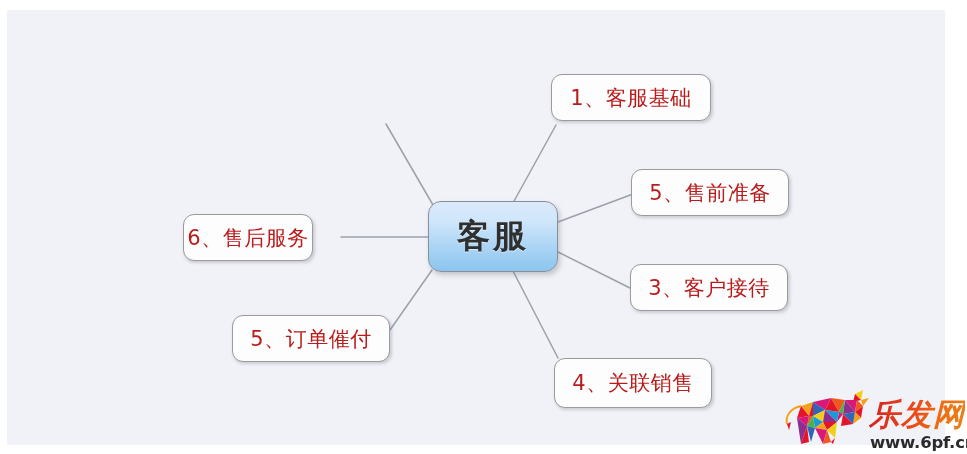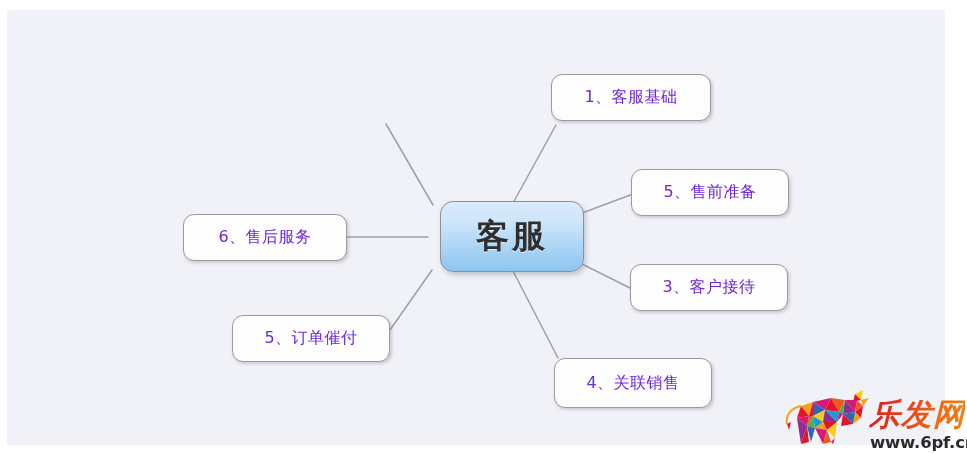--- a/index.html
+++ b/index.html
@@ -40,22 +40,22 @@
     box-sizing: border-box;
     display: flex;
     align-items: center;
     justify-content: center;
     white-space: nowrap;
   }
   .branch-node {
     background: #fdfdfd;
     border: 1.6px solid #9b9b9b;
     border-radius: 11px;
-    color: #6d28d9;
-    font-size: 16px;
+    color: #b91c1c;
+    font-size: 21px;
     letter-spacing: 0.5px;
     box-shadow: 1.5px 2px 3px rgba(120,120,135,0.30);
     padding: 0 6px;
     justify-content: center;
   }
   .center-node {
     background: linear-gradient(to bottom, #dbeafb 0%, #cfe6fb 28%, #aed6f5 62%, #8cc5ef 100%);
     border: 1.6px solid #8a9097;
     border-radius: 13px;
     color: #2f2f2f;
@@ -125,21 +125,21 @@
       <line x1="513" y1="203" x2="556" y2="125"></line>
       <line x1="558" y1="222" x2="633" y2="194"></line>
       <line x1="558" y1="252" x2="630" y2="288"></line>
       <line x1="513" y1="271" x2="558" y2="358"></line>
       <line x1="432" y1="270" x2="390" y2="330"></line>
       <line x1="428" y1="237" x2="341" y2="237"></line>
       <line x1="433" y1="205" x2="386" y2="124"></line>
     </g>
   </svg>
 
-  <div class="node center-node" style="left:428px; top:201px; width:144px; height:71px;margin-left:12px;">
+  <div class="node center-node" style="left:428px; top:201px; width:130px; height:71px;">
     <span>客服</span>
   </div>
 
   <div class="node branch-node" style="left:551px; top:74px; width:160px; height:47px;">
     <span>1、客服基础</span>
   </div>
 
   <div class="node branch-node" style="left:631px; top:169px; width:158px; height:47px;">
     <span>5、售前准备</span>
   </div>
@@ -149,21 +149,21 @@
   </div>
 
   <div class="node branch-node" style="left:554px; top:358px; width:158px; height:50px;">
     <span>4、关联销售</span>
   </div>
 
   <div class="node branch-node" style="left:232px; top:315px; width:158px; height:47px;">
     <span>5、订单催付</span>
   </div>
 
-  <div class="node branch-node" style="left:183px; top:214px; width:164px; height:47px;">
+  <div class="node branch-node" style="left:183px; top:214px; width:130px; height:47px;">
     <span>6、售后服务</span>
   </div>
 
 
   <div class="watermark">
     <svg class="wm-bull" viewBox="0 0 92 58" xmlns="http://www.w3.org/2000/svg">
 
       <polygon points="72,6 80,2 78,12" fill="#f2d019"></polygon>
       <polygon points="78,12 86,10 80,18" fill="#f5a01b"></polygon>
       <polygon points="72,6 78,12 70,14" fill="#e4152b"></polygon>

